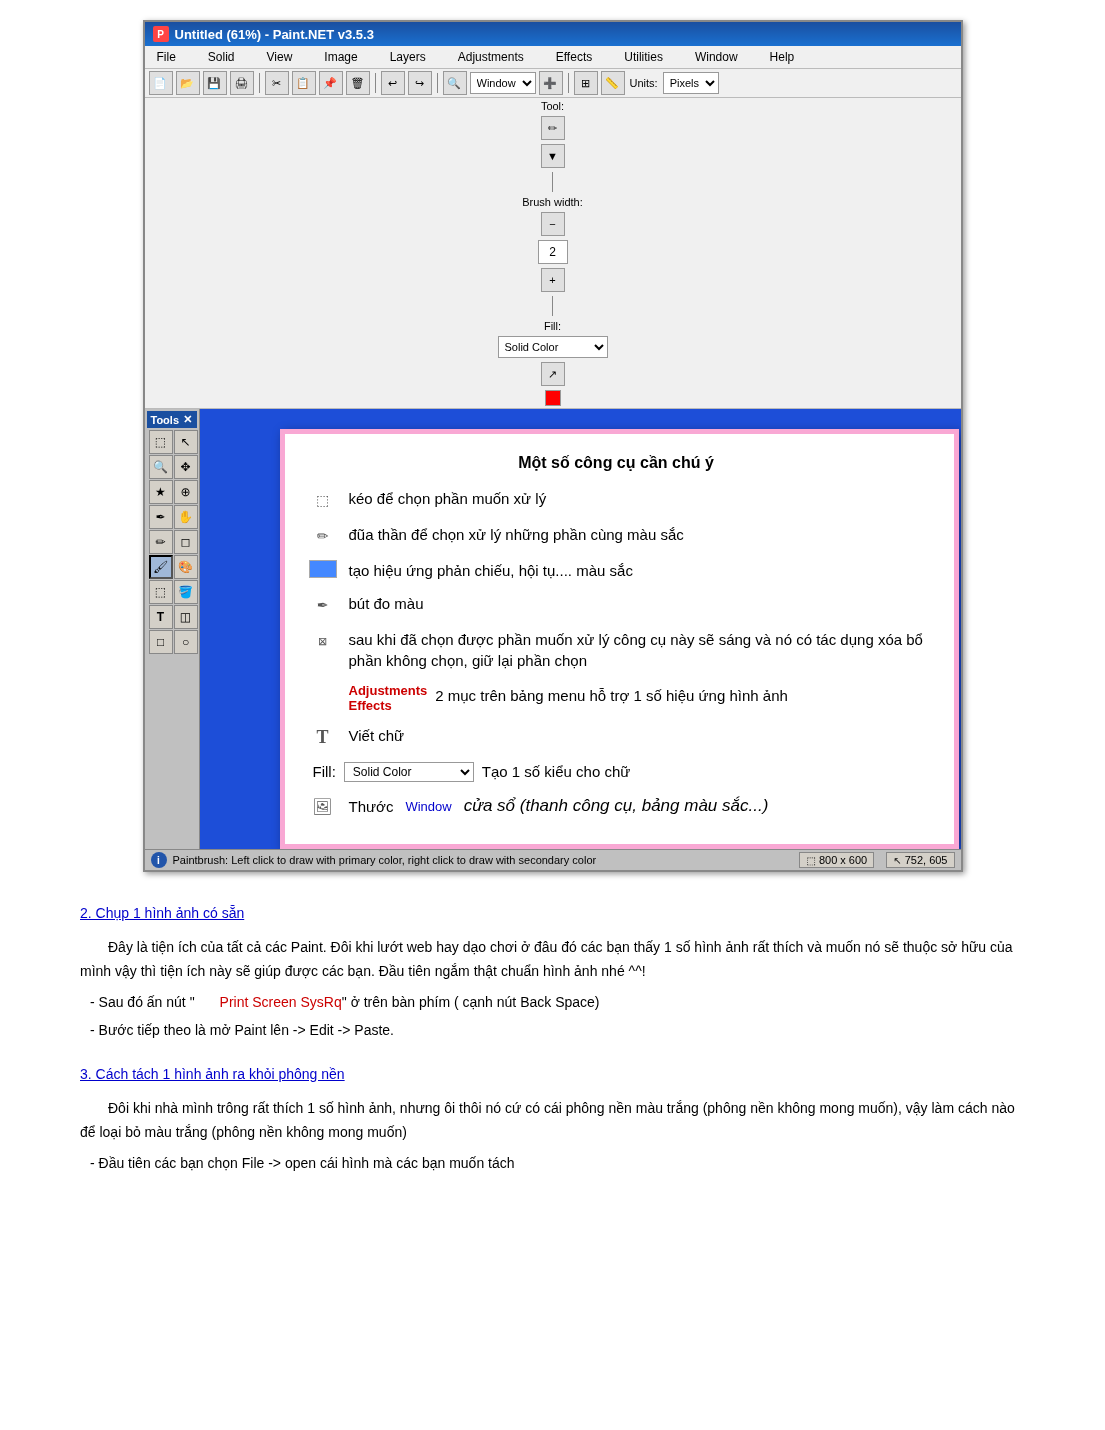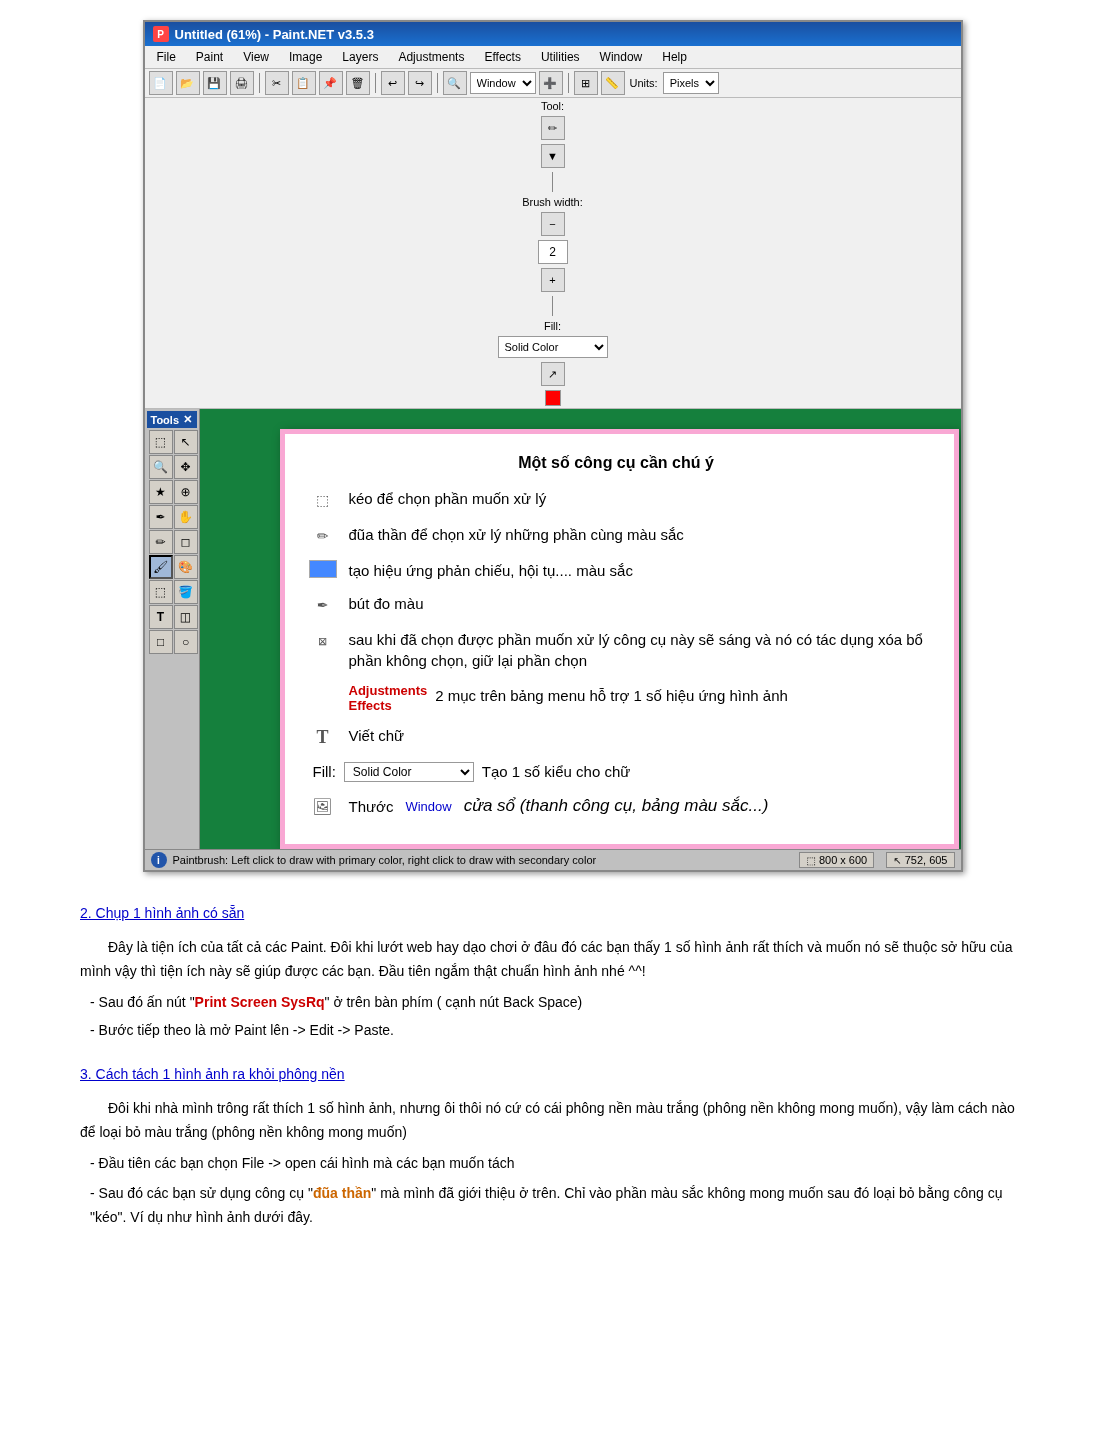--- a/index.html
+++ b/index.html
@@ -46,21 +46,21 @@
       font-size: 10px;
       color: #fff;
       font-weight: bold;
     }
 
     .menu-bar {
       background: #f0f0f0;
       border-bottom: 1px solid #bbb;
       padding: 2px 4px;
       display: flex;
-      gap: 4px;
+      gap: 16px;
       font-size: 12px;
     }
 
     .menu-item {
       padding: 2px 8px;
       cursor: pointer;
     }
 
     .toolbar {
       background: #f0f0f0;
@@ -102,21 +102,21 @@
       padding: 2px 4px;
       display: flex;
       align-items: center;
       gap: 4px;
       font-size: 12px;
       flex-direction: column;
     }
 
     .paint-body {
       display: flex;
-      background: #15803d;
+      background: #1d4ed8;
       position: relative;
       height: 440px;
     }
 
     
     .tools-panel {
       width: 55px;
       background: #c0c0c0;
       border-right: 1px solid #888;
       padding: 2px;
@@ -289,21 +289,21 @@
       margin-bottom: 10px;
       margin-top: 20px;
       display: block;
     }
 
     .article-para {
       text-indent: 2em;
       margin-bottom: 8px;
     }
 
-    .highlight-red { color: #cc0000; font-weight: bold; }
+    .highlight-red { color: #cc0000; font-weight: normal; margin-left: 25px; }
     .highlight-orange { color: #cc6600; font-weight: bold; }
 
     .article-list {
       margin-left: 10px;
       margin-bottom: 6px;
     }
 
     .separator {
       width: 1px;
       height: 20px;
@@ -341,21 +341,21 @@
 
   <div class="paint-window">
 
     <div class="title-bar">
       <span class="title-bar-icon">P</span>
       <span>Untitled (61%) - Paint.NET v3.5.3</span>
     </div>
 
     <div class="menu-bar">
       <span class="menu-item">File</span>
-      <span class="menu-item">Paint</span>
+      <span class="menu-item">Solid</span>
       <span class="menu-item">View</span>
       <span class="menu-item">Image</span>
       <span class="menu-item">Layers</span>
       <span class="menu-item">Adjustments</span>
       <span class="menu-item">Effects</span>
       <span class="menu-item">Utilities</span>
       <span class="menu-item">Window</span>
       <span class="menu-item">Help</span>
     </div>
 
@@ -527,20 +527,17 @@
       </div>
       <div style="margin-top:4px;">- Bước tiếp theo là mở Paint lên -&gt; Edit -&gt; Paste.</div>
     </div>
 
     <a class="section-heading">3. Cách tách 1 hình ảnh ra khỏi phông nền</a>
 
     <p class="article-para">Đôi khi nhà mình trông rất thích 1 số hình ảnh, nhưng ôi thôi nó cứ có cái phông nền màu trắng (phông nền không mong muốn), vậy làm cách nào để loại bỏ màu trắng (phông nền không mong muốn)</p>
 
     <div class="article-list" style="">
       <div style="margin-bottom:6px;">- Đầu tiên các bạn chọn File -&gt; open cái hình mà các bạn muốn tách</div>
-      <div>
-        <span>- Sau đó các bạn sử dụng công cụ "</span><span class="highlight-orange">đũa thần</span><span>" mà mình đã giới thiệu ở trên. Chỉ vào phần màu sắc không mong muốn sau đó loại bỏ bằng công cụ "kéo". Ví dụ như hình ảnh dưới đây.</span>
-      </div>
     </div>
 
   </div>
 
 </div>
 
 </body></html>

